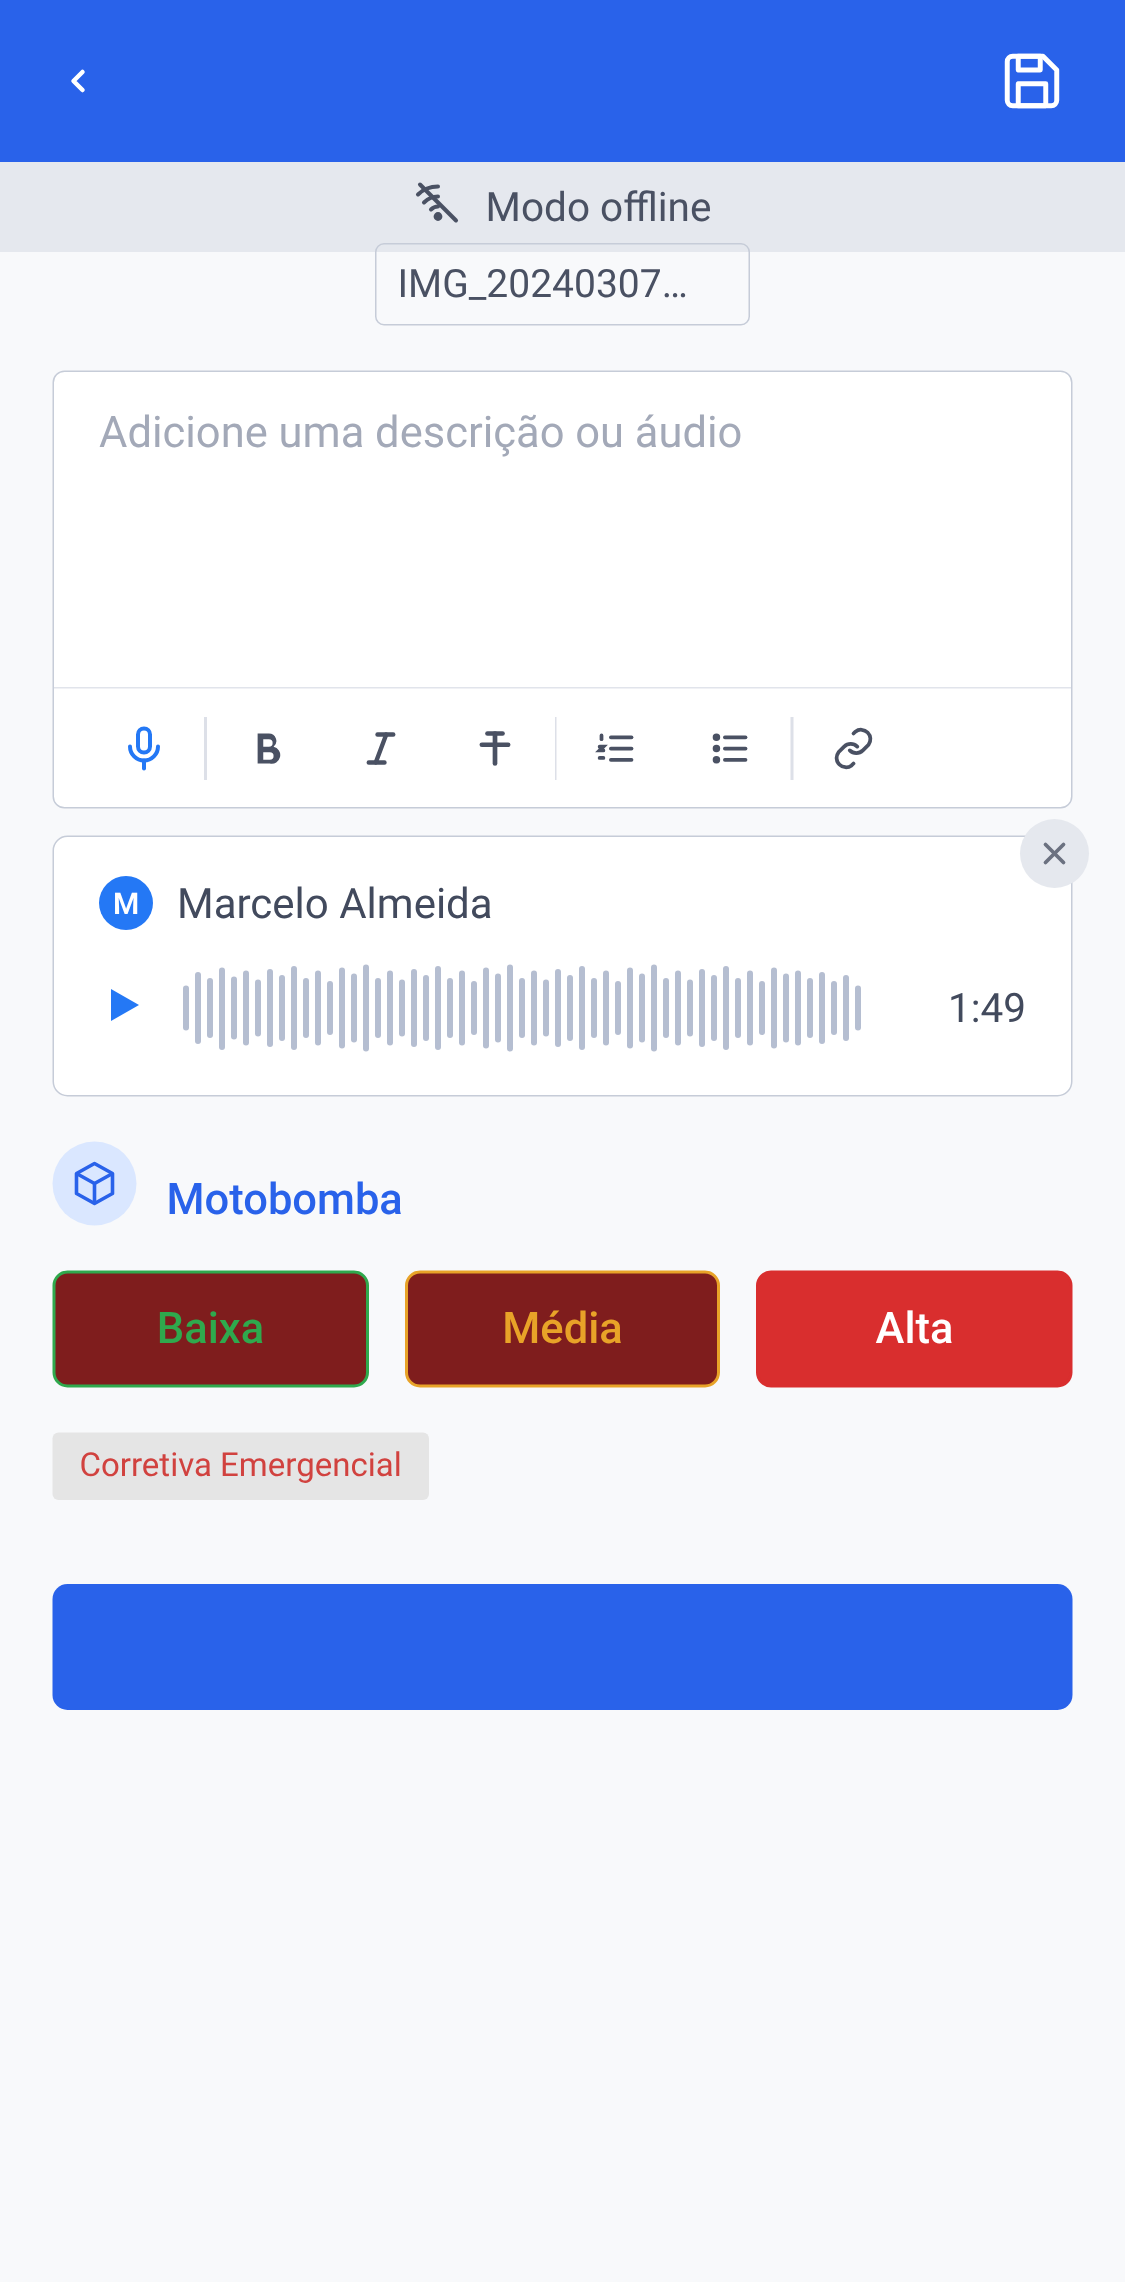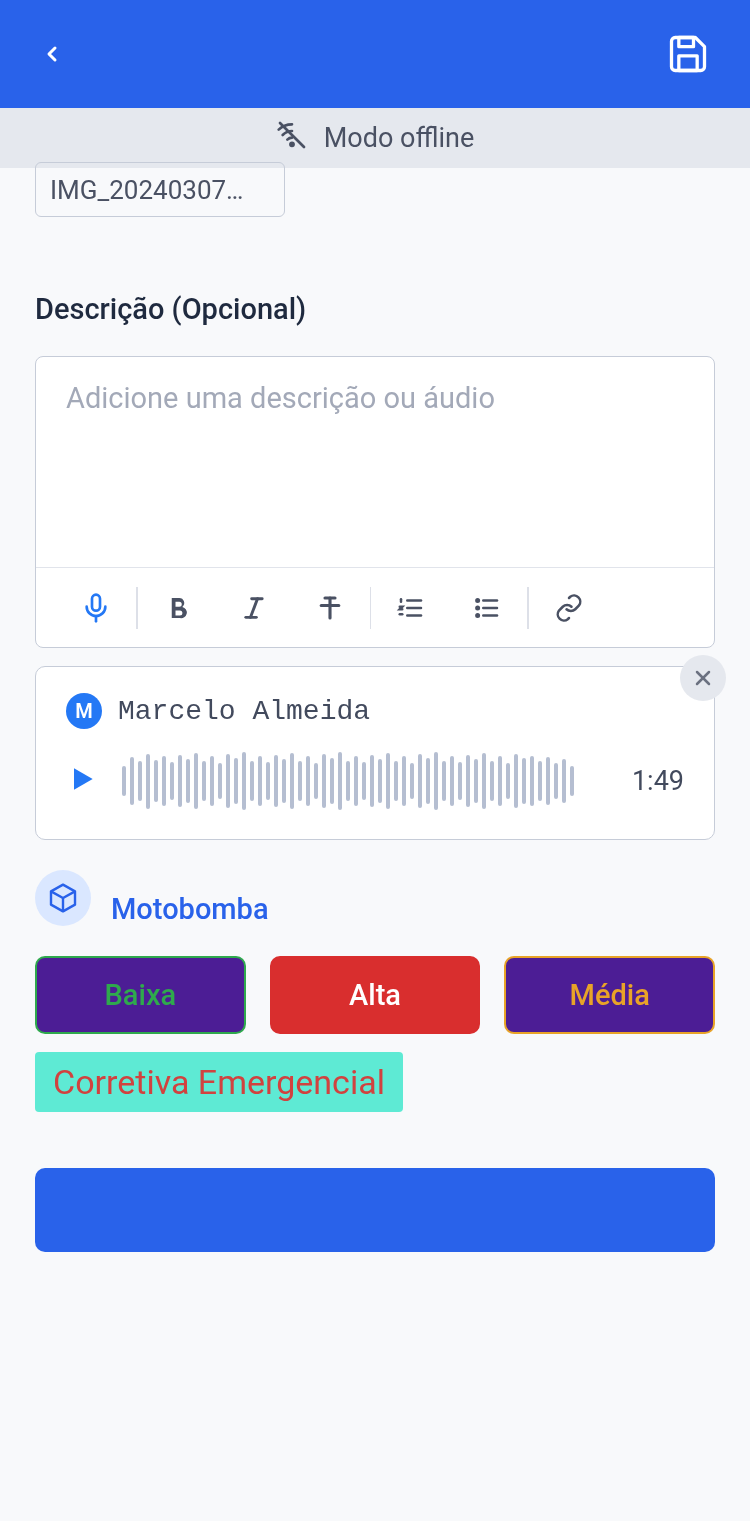--- a/index.html
+++ b/index.html
@@ -38,20 +38,21 @@
   }
 
   
   .content { padding: 0 35px; }
 
   
   .attachments {
     display: flex;
     gap: 18px;
     margin-top: -6px;
+    justify-content: center;
   }
   .attachment-chip {
     width: 250px;
     height: 55px;
     border: 1.5px solid #c6ccd8;
     border-radius: 6px;
     display: flex;
     align-items: center;
     padding: 0 14px;
     color: #4a5163;
@@ -145,21 +146,21 @@
     height: 36px;
     border-radius: 50%;
     background: #2478F5;
     color: #fff;
     font-size: 20px;
     font-weight: 600;
     display: flex;
     align-items: center;
     justify-content: center;
   }
-  .audio-user { font-size: 28px; color: #424a5d; font-family: Liberation Mono, monospace; }
+  .audio-user { font-size: 28px; color: #424a5d; }
   .audio-row {
     display: flex;
     align-items: center;
     gap: 24px;
     margin-top: 22px;
   }
   .audio-play { color: #2478F5; cursor: pointer; width: 32px; }
   .audio-wave {
     flex: 1;
     height: 60px;
@@ -203,33 +204,33 @@
   .chip {
     flex: 1;
     height: 78px;
     border-radius: 10px;
     display: flex;
     align-items: center;
     justify-content: center;
     font-size: 29px;
     font-weight: 500;
     cursor: pointer;
-    background: #4c1d95;
+    background: #7f1d1d;
   }
   .chip.low  { border: 2px solid #2fa94d; color: #2fa94d; }
   .chip.med  { border: 2px solid #e8a328; color: #e8a328; }
   .chip.high { background: #d92e2e; border: 2px solid #d92e2e; color: #fff; }
 
   
   .category-tag {
     display: inline-block;
-    margin-top: 18px;
-    background: #5eead4;
+    margin-top: 30px;
+    background: #e5e5e5;
     color: #d1423f;
-    font-size: 34px;
+    font-size: 22px;
     padding: 10px 18px;
     border-radius: 4px;
   }
 
   
   .save-btn {
     margin-top: 56px;
     height: 84px;
     background: #2962EA;
     color: #fff;
@@ -277,21 +278,20 @@
 <div class="content">
 
   
   <div class="attachments">
     <div class="attachment-chip">
       <span>IMG_20240307…</span>
     </div>
   </div>
 
   
-  <div class="section-label">Descrição (Opcional)</div>
   <div class="description-box">
     <div class="description-text">Adicione uma descrição ou áudio</div>
     <div class="editor-toolbar">
       <div class="tool-group">
         <div class="tool-btn mic">
           <svg viewBox="0 0 24 24" width="32" height="32" fill="none" stroke="currentColor" stroke-width="2" stroke-linecap="round">
             <rect x="9" y="2" width="6" height="12" rx="3"></rect>
             <path d="M5 11a7 7 0 0 0 14 0"></path>
             <line x1="12" y1="18" x2="12" y2="22"></line>
           </svg>
@@ -443,22 +443,22 @@
         <path d="M3 7l9 5 9-5"></path>
         <path d="M12 12v10"></path>
       </svg>
     </div>
     <div class="location-name">Motobomba</div>
   </div>
 
   
   <div class="priority-row">
     <div class="chip low">Baixa</div>
+    <div class="chip med">Média</div>
     <div class="chip high">Alta</div>
-    <div class="chip med">Média</div>
   </div>
 
   
   <div class="category-tag">Corretiva Emergencial</div>
 
   
   <div class="save-btn">
     
     
   </div>

